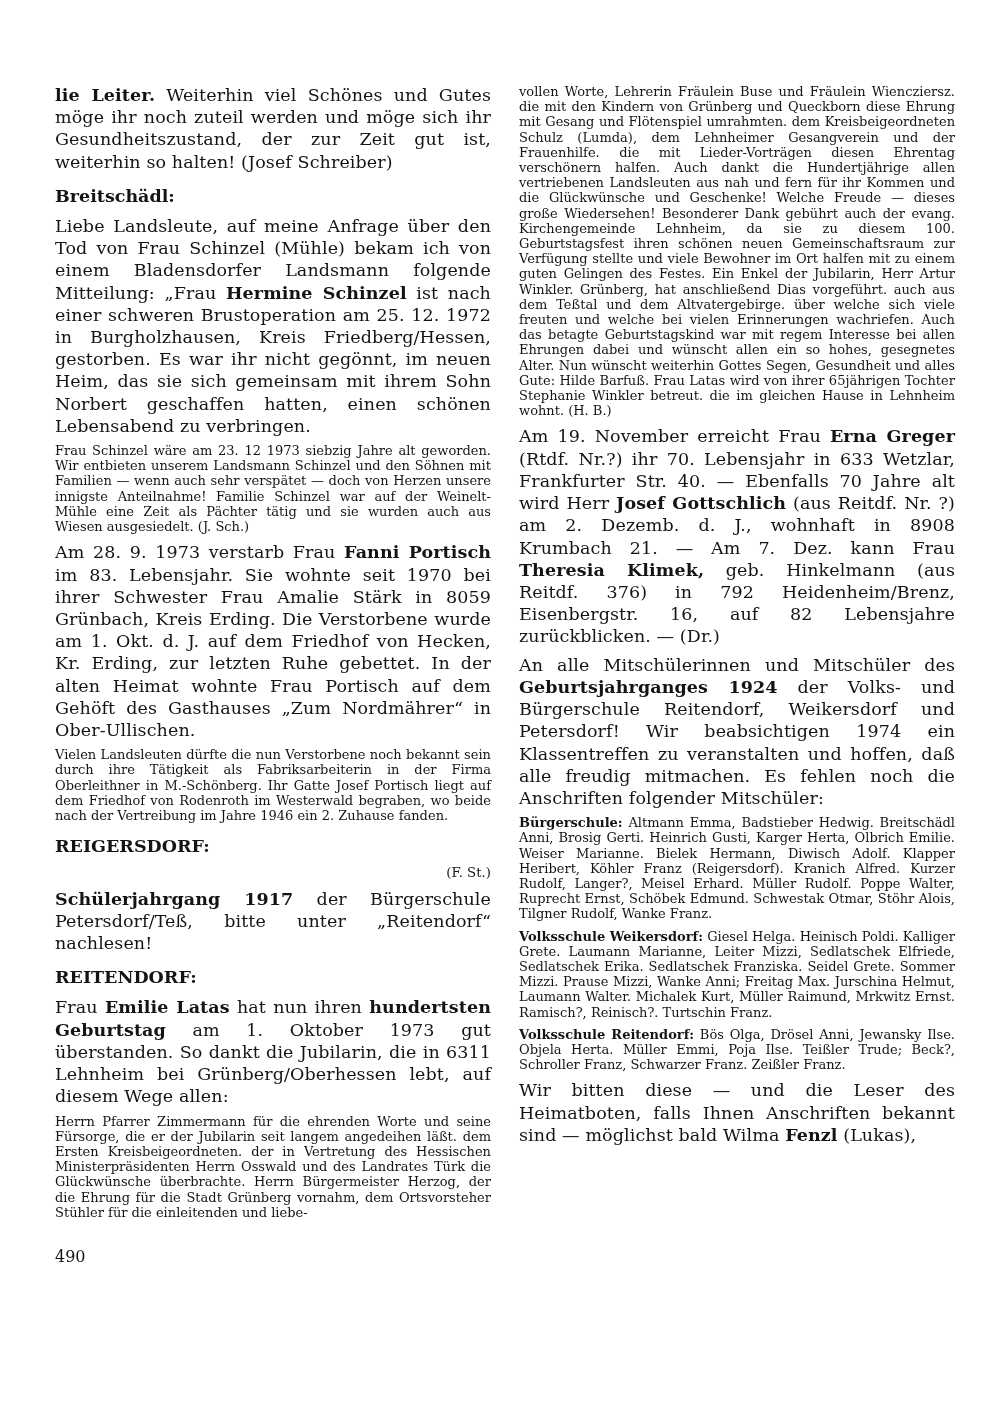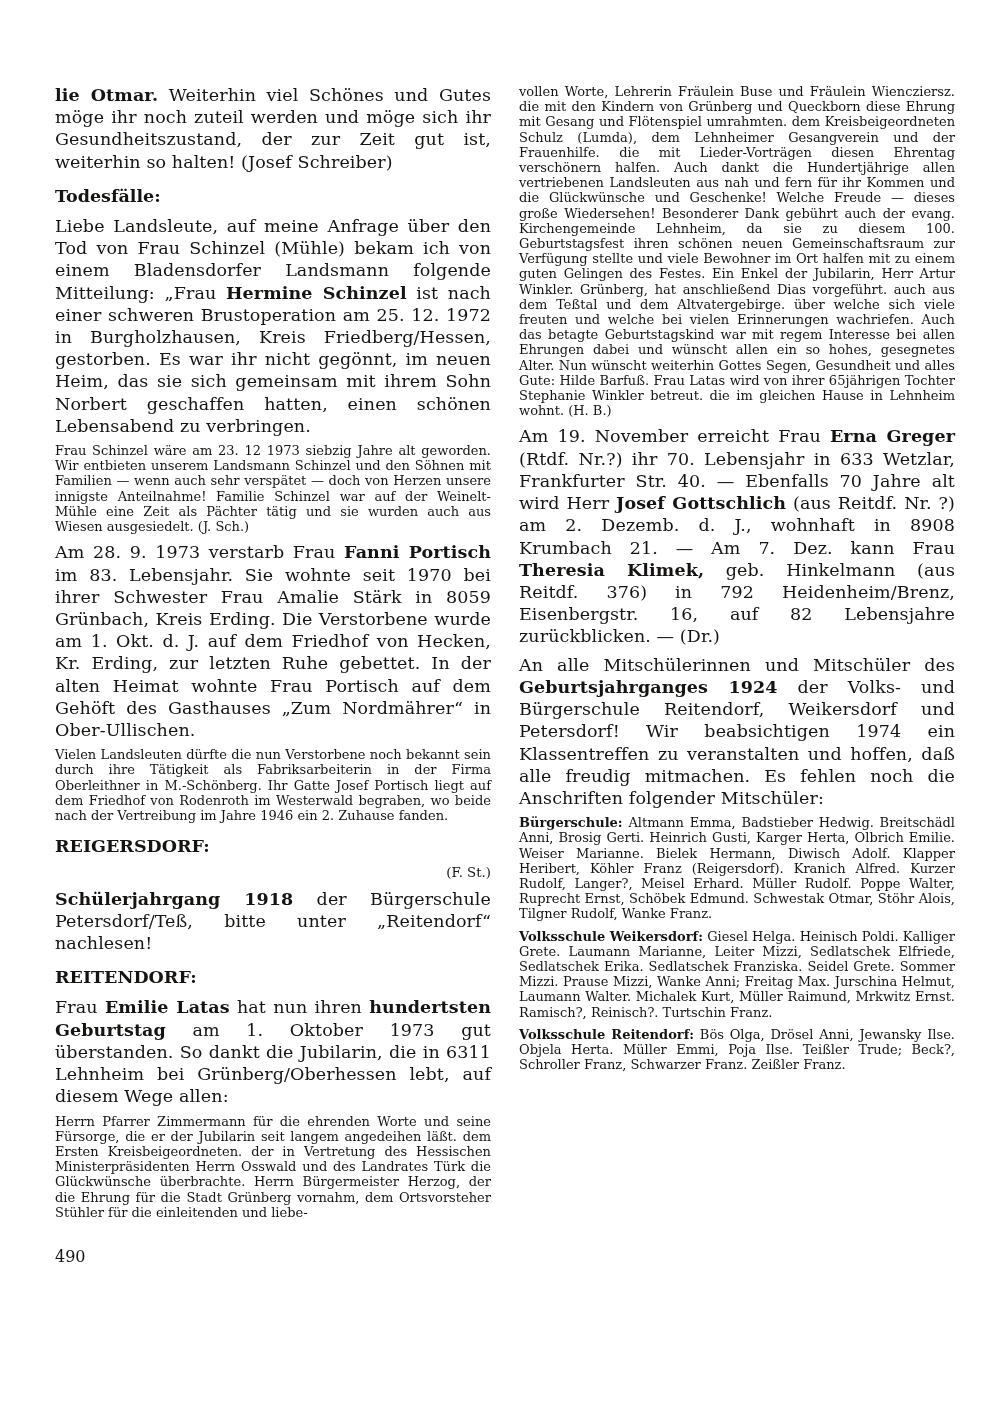--- a/index.html
+++ b/index.html
@@ -56,36 +56,37 @@
     font-size: 16px;
     margin-top: 20px;
   }
 </style>
 </head>
 <body>
 
 <div class="page">
   <div class="columns">
     <div class="col">
-        <div class="block paragraph"><span class="b">lie Otmar.</span><span> Weiterhin viel Schönes und Gutes möge ihr noch zuteil werden und möge sich ihr Gesundheitszustand, der zur Zeit gut ist, weiterhin so halten! (Josef Schreiber)</span></div>
-        <div class="block heading"><span class="b">Todesfälle:</span></div>
+        <div class="block paragraph"><span class="b">lie Leiter.</span><span> Weiterhin viel Schönes und Gutes möge ihr noch zuteil werden und möge sich ihr Gesundheitszustand, der zur Zeit gut ist, weiterhin so halten! (Josef Schreiber)</span></div>
+        <div class="block heading"><span class="b">Breitschädl:</span></div>
         <div class="block paragraph"><span>Liebe Landsleute, auf meine Anfrage über den Tod von Frau Schinzel (Mühle) bekam ich von einem Bladensdorfer Landsmann folgende Mitteilung: „Frau </span><span class="b">Hermine Schinzel</span><span> ist nach einer schweren Brustoperation am 25. 12. 1972 in Burgholzhausen, Kreis Friedberg/Hessen, gestorben. Es war ihr nicht gegönnt, im neuen Heim, das sie sich gemeinsam mit ihrem Sohn Norbert geschaffen hatten, einen schönen Lebensabend zu verbringen.</span></div>
         <div class="block small"><span>Frau Schinzel wäre am 23. 12 1973 siebzig Jahre alt geworden. Wir entbieten unserem Landsmann Schinzel und den Söhnen mit Familien — wenn auch sehr verspätet — doch von Herzen unsere innigste Anteilnahme! Familie Schinzel war auf der Weinelt-Mühle eine Zeit als Pächter tätig und sie wurden auch aus Wiesen ausgesiedelt. (J. Sch.)</span></div>
         <div class="block paragraph"><span>Am 28. 9. 1973 verstarb Frau </span><span class="b">Fanni Portisch</span><span> im 83. Lebensjahr. Sie wohnte seit 1970 bei ihrer Schwester Frau Amalie Stärk in 8059 Grünbach, Kreis Erding. Die Verstorbene wurde am 1. Okt. d. J. auf dem Friedhof von Hecken, Kr. Erding, zur letzten Ruhe gebettet. In der alten Heimat wohnte Frau Portisch auf dem Gehöft des Gasthauses „Zum Nordmährer“ in Ober-Ullischen.</span></div>
         <div class="block small"><span>Vielen Landsleuten dürfte die nun Verstorbene noch bekannt sein durch ihre Tätigkeit als Fabriksarbeiterin in der Firma Oberleithner in M.-Schönberg. Ihr Gatte Josef Portisch liegt auf dem Friedhof von Rodenroth im Westerwald begraben, wo beide nach der Vertreibung im Jahre 1946 ein 2. Zuhause fanden.</span></div>
         <div class="block heading"><span class="b">REIGERSDORF:</span></div>
         <div class="block small-right"><span>(F. St.)</span></div>
-        <div class="block paragraph"><span class="b">Schülerjahrgang 1918</span><span> der Bürgerschule Petersdorf/Teß, bitte unter „Reitendorf“ nachlesen!</span></div>
+        <div class="block paragraph"><span class="b">Schülerjahrgang 1917</span><span> der Bürgerschule Petersdorf/Teß, bitte unter „Reitendorf“ nachlesen!</span></div>
         <div class="block heading"><span class="b">REITENDORF:</span></div>
         <div class="block paragraph"><span>Frau </span><span class="b">Emilie Latas</span><span> hat nun ihren </span><span class="b">hundertsten Geburtstag</span><span> am 1. Oktober 1973 gut überstanden. So dankt die Jubilarin, die in 6311 Lehnheim bei Grünberg/Oberhessen lebt, auf diesem Wege allen:</span></div>
         <div class="block small"><span>Herrn Pfarrer Zimmermann für die ehrenden Worte und seine Fürsorge, die er der Jubilarin seit langem angedeihen läßt. dem Ersten Kreisbeigeordneten. der in Vertretung des Hessischen Ministerpräsidenten Herrn Osswald und des Landrates Türk die Glückwünsche überbrachte. Herrn Bürgermeister Herzog, der die Ehrung für die Stadt Grünberg vornahm, dem Ortsvorsteher Stühler für die einleitenden und liebe-</span></div>
       </div>
     <div class="col">
         <div class="block small"><span>vollen Worte, Lehrerin Fräulein Buse und Fräulein Wiencziersz. die mit den Kindern von Grünberg und Queckborn diese Ehrung mit Gesang und Flötenspiel umrahmten. dem Kreisbeigeordneten Schulz (Lumda), dem Lehnheimer Gesangverein und der Frauenhilfe. die mit Lieder-Vorträgen diesen Ehrentag verschönern halfen. Auch dankt die Hundertjährige allen vertriebenen Landsleuten aus nah und fern für ihr Kommen und die Glückwünsche und Geschenke! Welche Freude — dieses große Wiedersehen! Besonderer Dank gebührt auch der evang. Kirchengemeinde Lehnheim, da sie zu diesem 100. Geburtstagsfest ihren schönen neuen Gemeinschaftsraum zur Verfügung stellte und viele Bewohner im Ort halfen mit zu einem guten Gelingen des Festes. Ein Enkel der Jubilarin, Herr Artur Winkler. Grünberg, hat anschließend Dias vorgeführt. auch aus dem Teßtal und dem Altvatergebirge. über welche sich viele freuten und welche bei vielen Erinnerungen wachriefen. Auch das betagte Geburtstagskind war mit regem Interesse bei allen Ehrungen dabei und wünscht allen ein so hohes, gesegnetes Alter. Nun wünscht weiterhin Gottes Segen, Gesundheit und alles Gute: Hilde Barfuß. Frau Latas wird von ihrer 65jährigen Tochter Stephanie Winkler betreut. die im gleichen Hause in Lehnheim wohnt. (H. B.)</span></div>
         <div class="block paragraph"><span>Am 19. November erreicht Frau </span><span class="b">Erna Greger</span><span> (Rtdf. Nr.?) ihr 70. Lebensjahr in 633 Wetzlar, Frankfurter Str. 40. — Ebenfalls 70 Jahre alt wird Herr </span><span class="b">Josef Gottschlich</span><span> (aus Reitdf. Nr. ?) am 2. Dezemb. d. J., wohnhaft in 8908 Krumbach 21. — Am 7. Dez. kann Frau </span><span class="b">Theresia Klimek,</span><span> geb. Hinkelmann (aus Reitdf. 376) in 792 Heidenheim/Brenz, Eisenbergstr. 16, auf 82 Lebensjahre zurückblicken. — (Dr.)</span></div>
         <div class="block paragraph"><span>An alle Mitschülerinnen und Mitschüler des </span><span class="b">Geburtsjahrganges 1924</span><span> der Volks- und Bürgerschule Reitendorf, Weikersdorf und Petersdorf! Wir beabsichtigen 1974 ein Klassentreffen zu veranstalten und hoffen, daß alle freudig mitmachen. Es fehlen noch die Anschriften folgender Mitschüler:</span></div>
         <div class="block small"><span class="b">Bürgerschule:</span><span> Altmann Emma, Badstieber Hedwig. Breitschädl Anni, Brosig Gerti. Heinrich Gusti, Karger Herta, Olbrich Emilie. Weiser Marianne. Bielek Hermann, Diwisch Adolf. Klapper Heribert, Köhler Franz (Reigersdorf). Kranich Alfred. Kurzer Rudolf, Langer?, Meisel Erhard. Müller Rudolf. Poppe Walter, Ruprecht Ernst, Schöbek Edmund. Schwestak Otmar, Stöhr Alois, Tilgner Rudolf, Wanke Franz.</span></div>
         <div class="block small"><span class="b">Volksschule Weikersdorf:</span><span> Giesel Helga. Heinisch Poldi. Kalliger Grete. Laumann Marianne, Leiter Mizzi, Sedlatschek Elfriede, Sedlatschek Erika. Sedlatschek Franziska. Seidel Grete. Sommer Mizzi. Prause Mizzi, Wanke Anni; Freitag Max. Jurschina Helmut, Laumann Walter. Michalek Kurt, Müller Raimund, Mrkwitz Ernst. Ramisch?, Reinisch?. Turtschin Franz.</span></div>
         <div class="block small"><span class="b">Volksschule Reitendorf:</span><span> Bös Olga, Drösel Anni, Jewansky Ilse. Objela Herta. Müller Emmi, Poja Ilse. Teißler Trude; Beck?, Schroller Franz, Schwarzer Franz. Zeißler Franz.</span></div>
+        <div class="block paragraph"><span>Wir bitten diese — und die Leser des Heimatboten, falls Ihnen Anschriften bekannt sind — möglichst bald Wilma </span><span class="b">Fenzl</span><span> (Lukas),</span></div>
       </div>
   </div>
   <div class="page-number">490</div>
 </div>
 
 </body></html>

